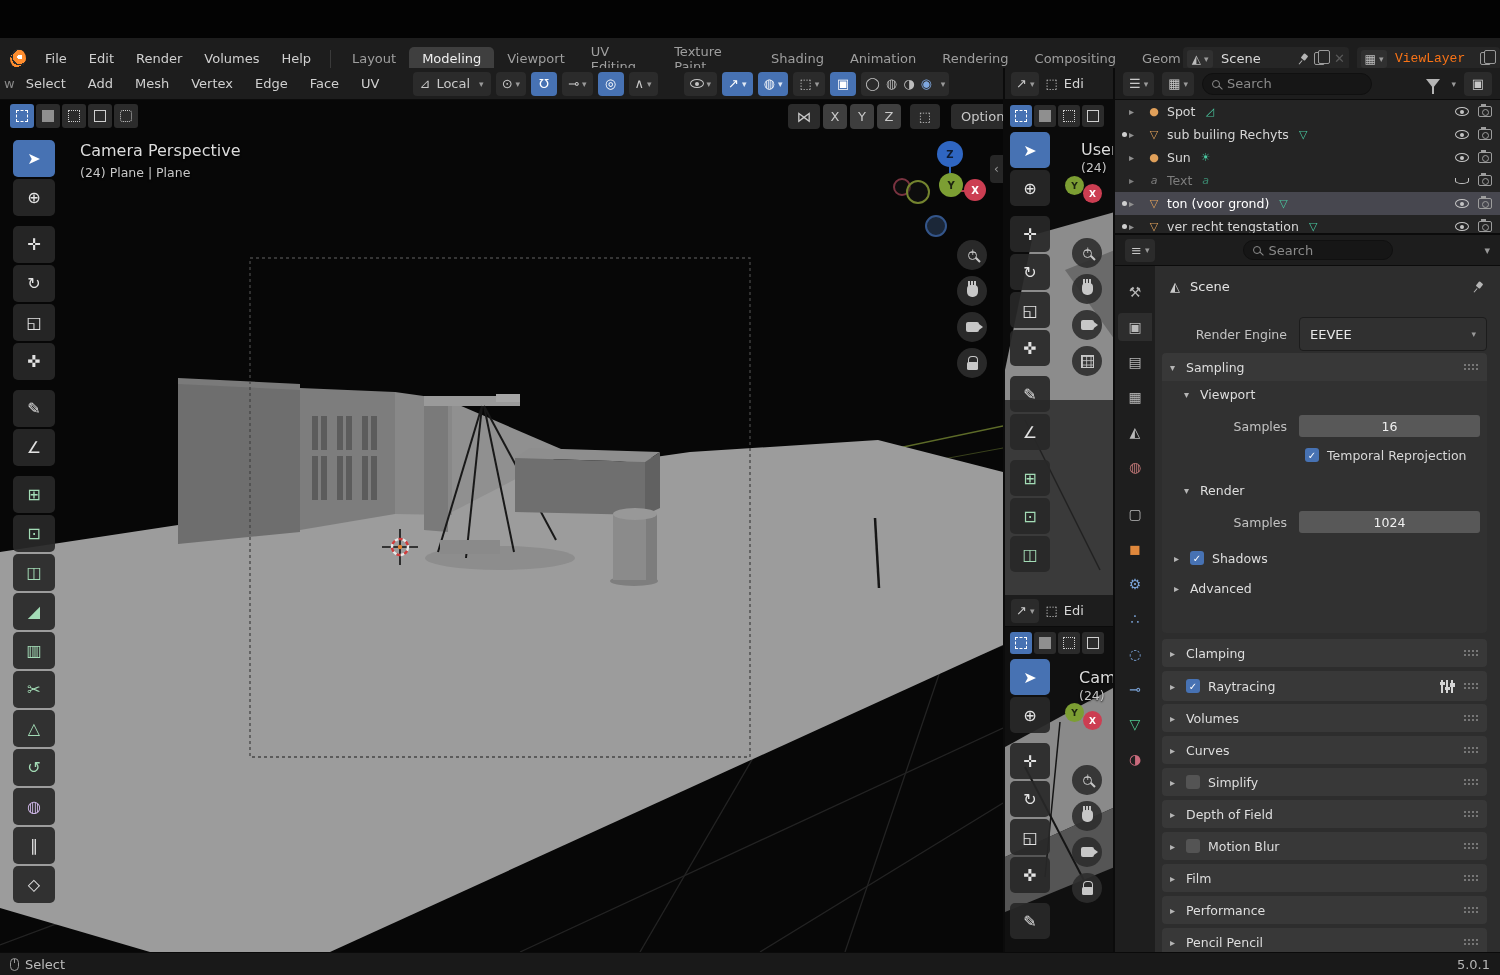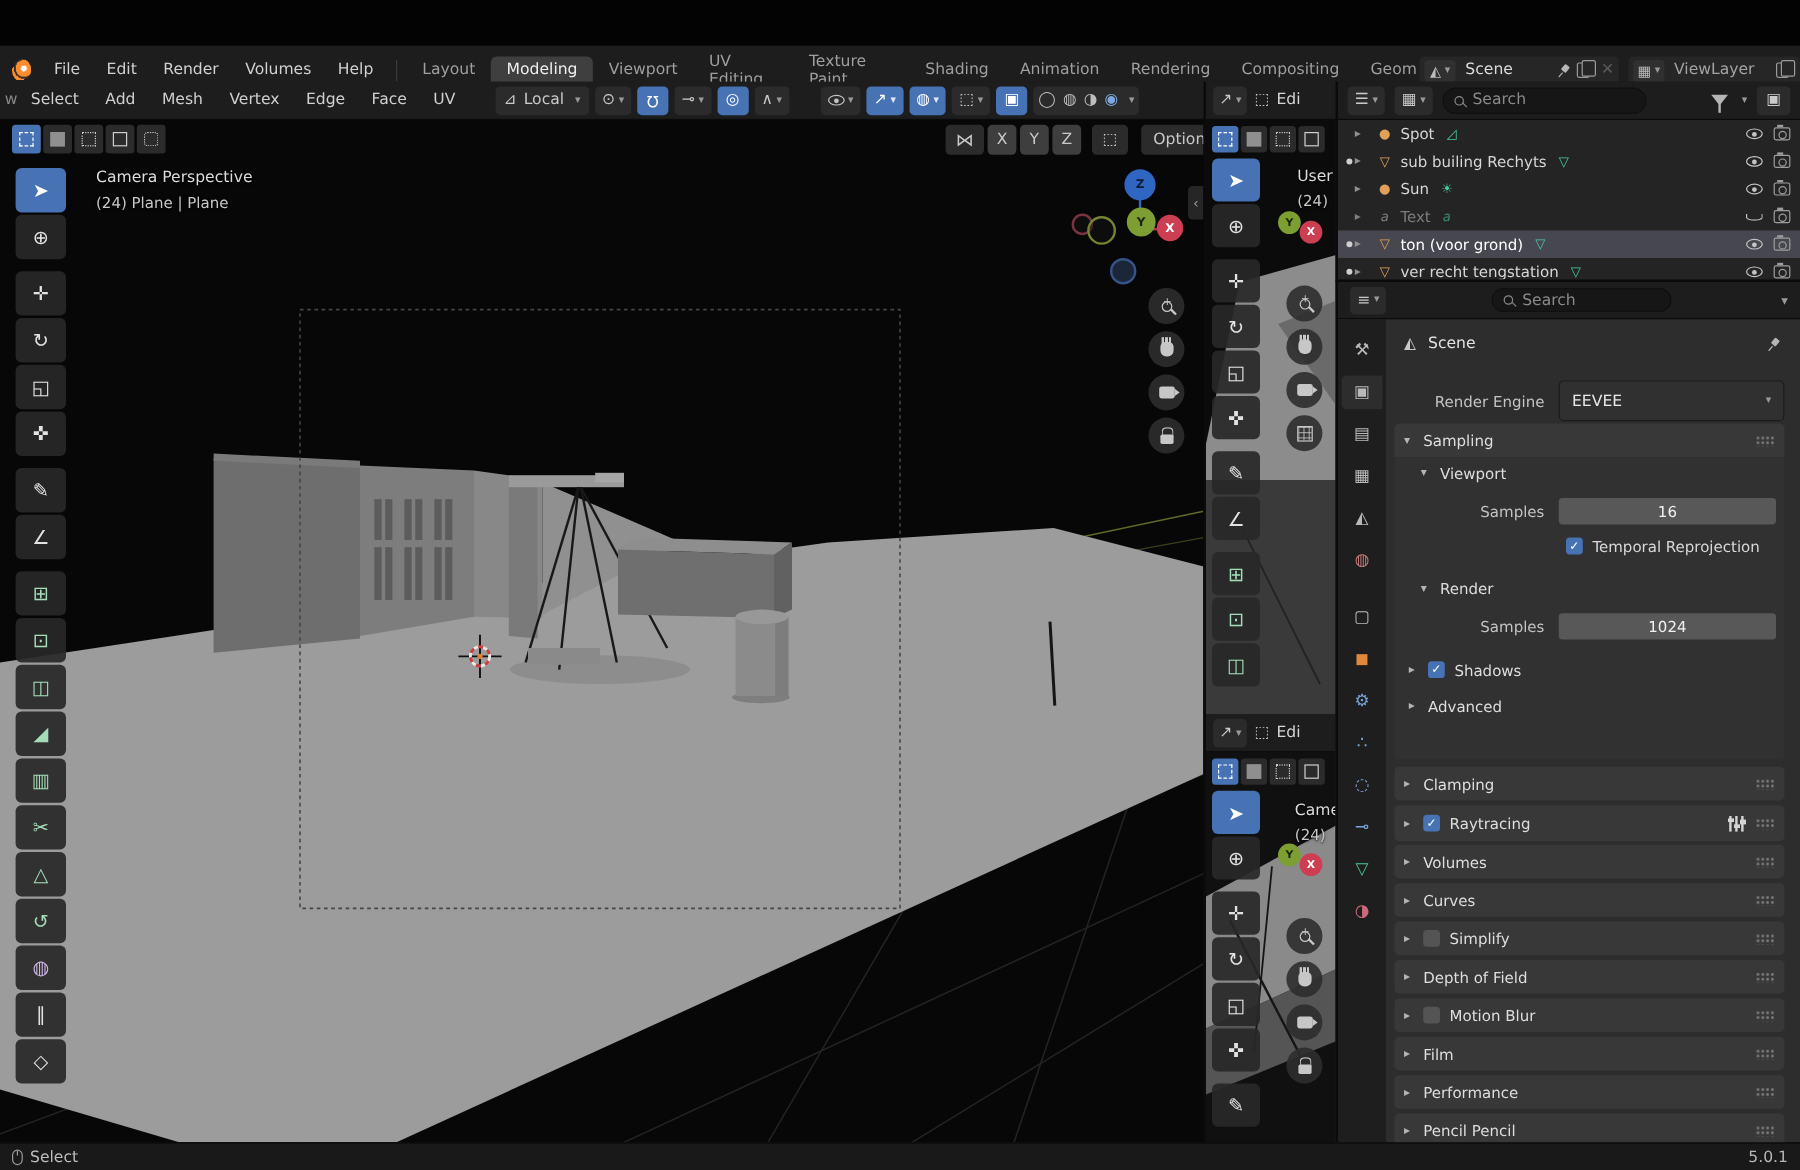--- a/index.html
+++ b/index.html
@@ -26,21 +26,21 @@
   .widget { height:24px; background:#262626; border-radius:4px; display:flex; align-items:center; margin-left:8px; padding:0 4px; }
   .widget .wicon { width:26px; height:18px; display:flex; align-items:center; justify-content:center; color:#bdbdbd; font-size:12px; background:#303030; border-radius:3px; }
   .copyi { width:11px; height:13px; border:1px solid #9b9b9b; border-radius:2px; position:relative; margin:0 5px; }
   .copyi::after { content:""; position:absolute; left:2.5px; top:-3.5px; width:10px; height:12px; border:1px solid #9b9b9b; border-radius:2px; background:#262626; }
   
   #vp { left:0; top:100px; width:1003px; height:852px; background:#070707; overflow:hidden; }
   .selrow { display:flex; gap:2px; }
   .selbtn { width:24px; height:24px; border-radius:3px; background:#2b2b2b; display:flex; align-items:center; justify-content:center; }
   .selglyph { width:12px; height:12px; border:1.4px dashed #cfcfcf; }
   .selbtn.on { background:#4772b3; }
-  .vtxt1 { font-size:13px; color:#dcdcdc; text-shadow:0 1px 2px #000; }
+  .vtxt1 { font-size:16px; color:#dcdcdc; text-shadow:0 1px 2px #000; }
   .vtxt2 { font-size:12.5px; color:#c8c8c8; text-shadow:0 1px 2px #000; }
   .toolcol { display:flex; flex-direction:column; gap:2px; }
   .tool { width:42px; height:37px; border-radius:5px; background:rgba(40,40,40,.92); display:flex; align-items:center; justify-content:center; font-size:16px; color:#e2e2e2; }
   .tool.on { background:#4772b3; color:#fff; }
   .tool.green { color:#a3dcb6; }
   .tool.purple { color:#cbb3e3; }
   .tool.gap { margin-top:8px; }
   .minitool { width:40px; height:36px; }
   .navbtn { width:30px; height:30px; border-radius:50%; background:rgba(45,45,45,.9); display:flex; align-items:center; justify-content:center; }
   .mag { width:9px; height:9px; border:1.6px solid #c7c7c7; border-radius:50%; position:relative; }
@@ -135,21 +135,21 @@
     <span class="tab" style="max-width:52px;overflow:hidden;white-space:nowrap;">Geome</span>
     <div class="widget" style="margin-left:2px;">
       <span class="wicon">◭<span class="chev">▾</span></span>
       <span style="margin:0 8px;color:#dadada;min-width:70px;">Scene</span>
       <span class="pinicon"></span>
       <span class="copyi"></span>
       <span style="color:#5a5a5a;margin-left:4px;">✕</span>
     </div>
     <div class="widget">
       <span class="wicon">▦<span class="chev">▾</span></span>
-      <span style="margin:0 8px;color:#a3a3a3;min-width:72px;">ViewLayer</span>
+      <span style="margin:0 8px;color:#f97316;min-width:72px;font-family:Liberation Mono, monospace;">ViewLayer</span>
       <span class="copyi"></span>
     </div>
   </div>
 
   <div class="abs" id="hdr2">
 
     <div class="row" style="width:1003px;padding-left:4px;">
       <span style="color:#8a8a8a;">w</span>
       <span class="menu-item">Select</span>
       <span class="menu-item">Add</span>

